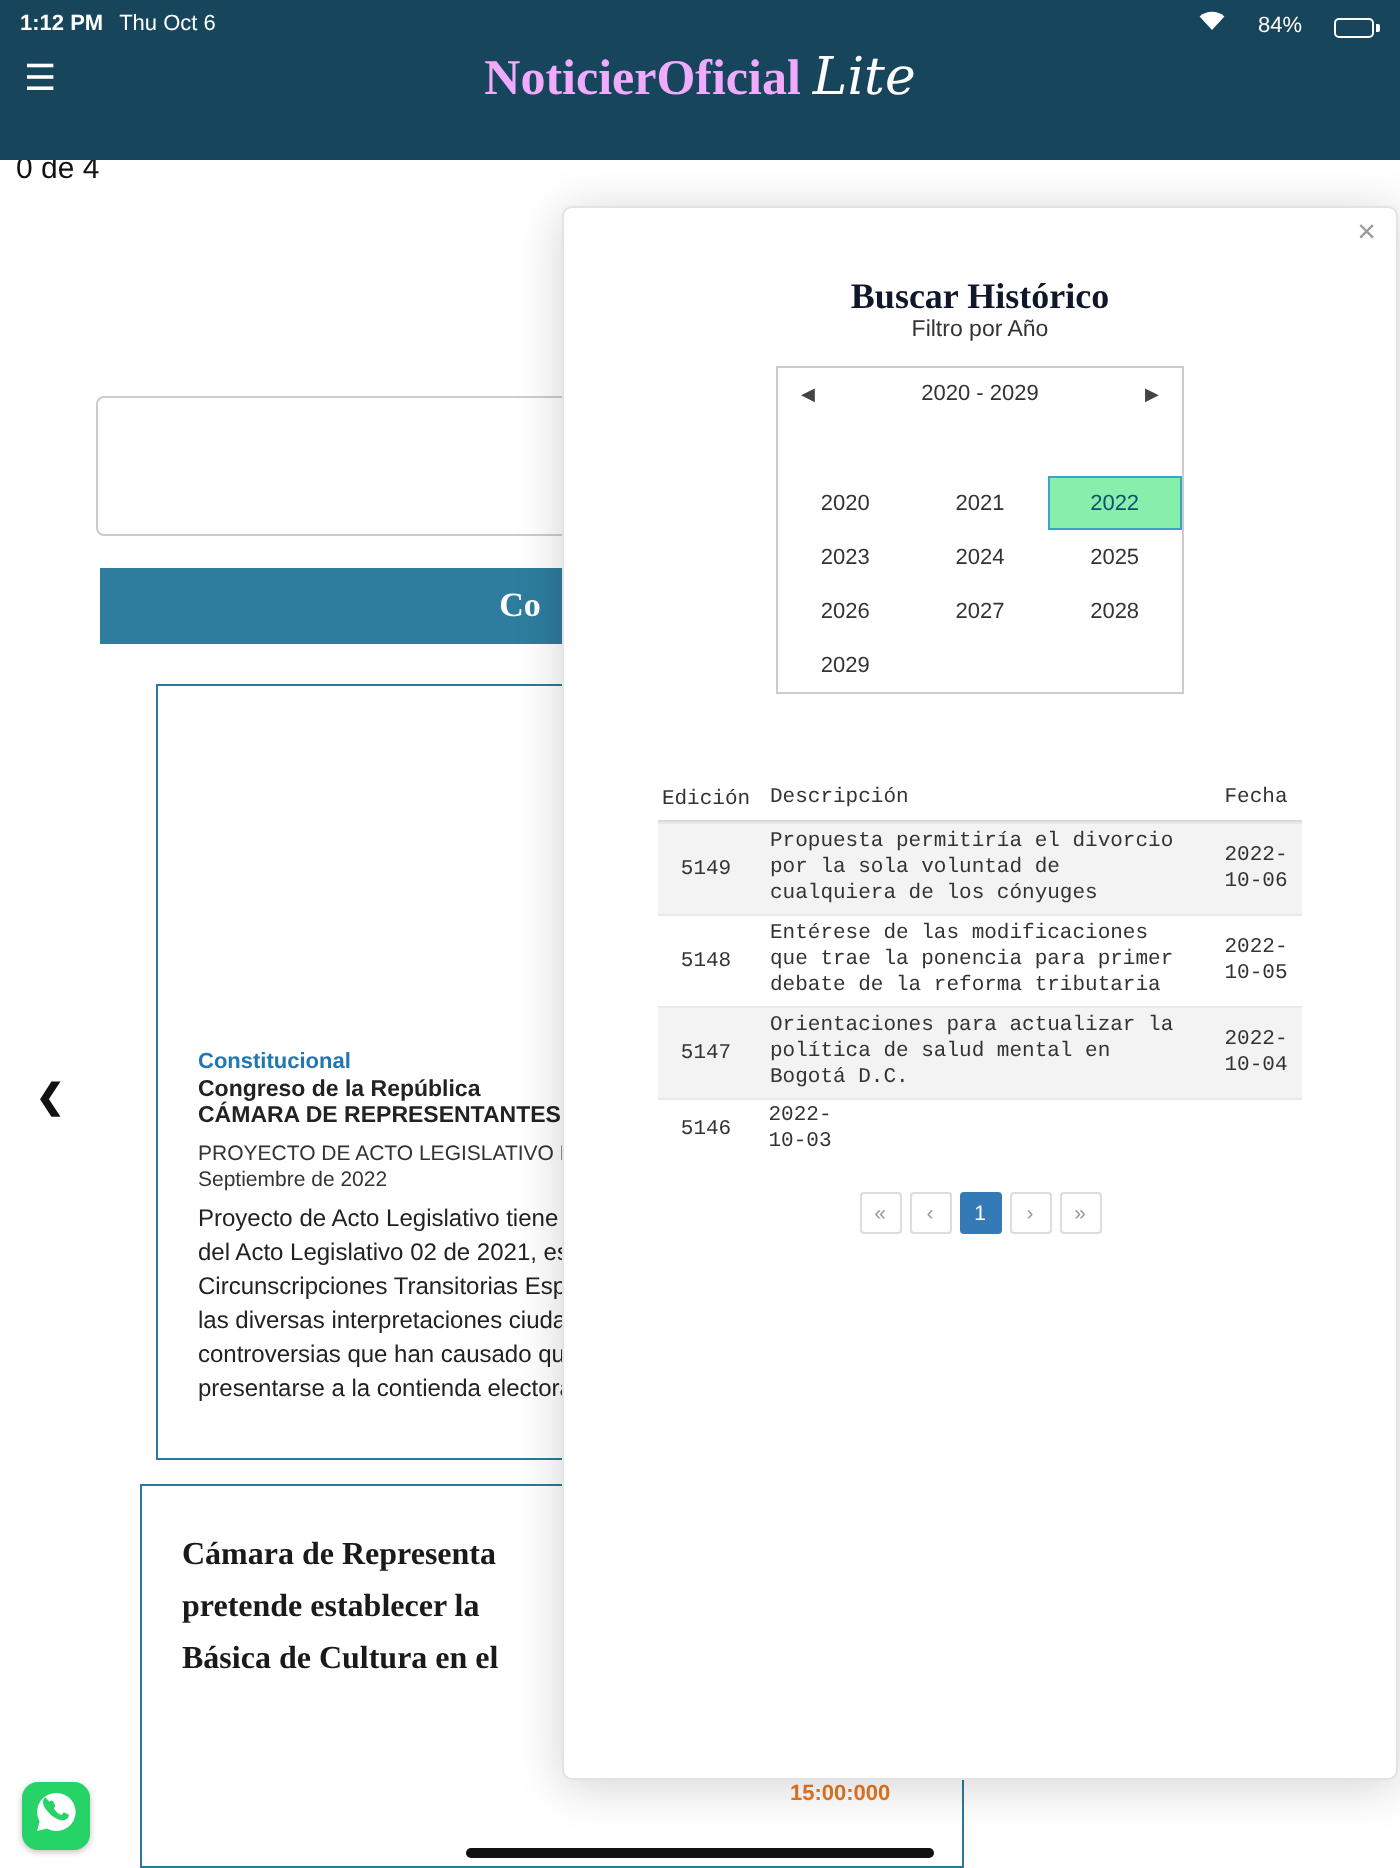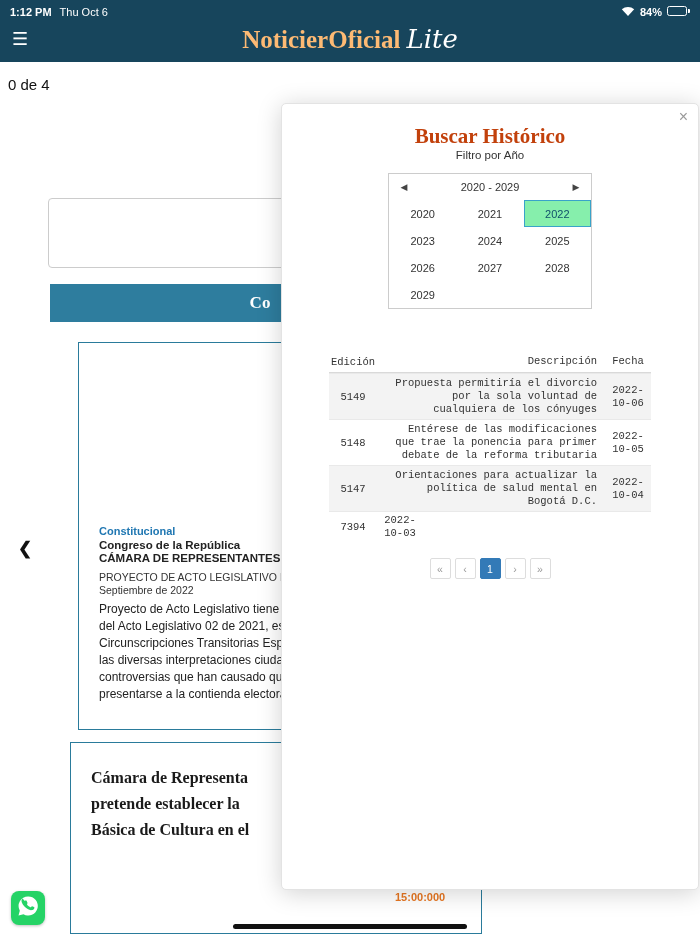--- a/index.html
+++ b/index.html
@@ -1,33 +1,33 @@
 <!DOCTYPE html>
 <html><head>
 <meta charset="utf-8">
 <style>
   * { margin:0; padding:0; box-sizing:border-box; }
   html,body { background:#e9e9e9; }
   body { font-family:"Liberation Sans", sans-serif; }
   .screen { position:relative; width:700px; height:934px; margin:0 auto; background:#ffffff; overflow:hidden; }
 
   
-  .appheader { position:absolute; top:0; left:0; right:0; height:62px; background:#17455c; color:#fff; z-index:5; }
+  .appheader { position:absolute; top:0; left:0; right:0; height:80px; background:#17455c; color:#fff; z-index:5; }
   .statusbar { display:flex; justify-content:space-between; align-items:center; height:22px; padding:2px 10px 0 10px; font-size:11px; }
   .status-left { display:flex; gap:8px; align-items:center; font-weight:bold; }
   .status-date { font-weight:normal; }
-  .status-right { display:flex; gap:5px; align-items:flex-start; font-weight:bold; }
+  .status-right { display:flex; gap:16px; align-items:flex-end; font-weight:normal; }
   .batt { display:inline-flex; align-items:center; }
   .batt-body { width:20px; height:10px; border:1px solid #fff; border-radius:2.5px; padding:1px; }
   .batt-fill { width:84%; height:100%; background:#fff; border-radius:1px; }
   .batt-tip { width:2px; height:4px; background:#fff; border-radius:0 1px 1px 0; margin-left:1px; }
   .navrow { position:relative; height:40px; }
   .hamburger { position:absolute; left:12px; top:6px; font-size:18px; color:#fff; background:none; border:none; cursor:pointer; }
   .apptitle { position:absolute; left:0; right:0; top:2px; text-align:center; }
-  .title-main { font-family:"Liberation Serif", serif; font-weight:bold; font-size:25px; color:#fdba74; }
+  .title-main { font-family:"Liberation Serif", serif; font-weight:bold; font-size:25px; color:#f0abfc; }
   .title-accent { font-family:"DejaVu Serif", serif; font-style:italic; font-size:26px; color:#fff; margin-left:6px;text-align:right; }
 
   
   .counter { position:absolute; left:8px; top:76px; font-size:15px; color:#111; z-index:1; }
 
   .empty-card { position:absolute; left:48px; top:198px; width:420px; height:70px; background:#fff; border:1px solid #ccc; border-radius:4px; z-index:1; }
 
   .section-header { position:absolute; left:50px; top:284px; width:420px; height:38px; background:#2e7d9e; color:#fff; display:flex; align-items:center; justify-content:center; font-family:"Liberation Serif", serif; font-weight:bold; font-size:17px; z-index:1; }
 
   .article-card { position:absolute; left:78px; top:342px; width:412px; height:388px; background:#fff; border:1px solid #2a7b9b; z-index:1; overflow:hidden; }
@@ -51,39 +51,39 @@
   .card2-title { font-family:"Liberation Serif", serif; font-weight:bold; font-size:16px; line-height:26px; color:#1a1a1a; }
   .card2-title div { white-space:nowrap; overflow:hidden; }
 
   .prev-arrow { position:absolute; left:18px; top:538px; font-size:17px; font-weight:bold; color:#111; background:none; border:none; cursor:pointer; z-index:2; }
 
   .timer { position:absolute; left:395px; top:891px; font-size:11px; font-weight:bold; color:#e87722; z-index:1;text-align:center; }
 
   
   .modal { position:absolute; left:281px; top:103px; width:418px; height:787px; background:#fff; border:1px solid #e3e3e3; border-radius:5px; box-shadow:0 3px 24px rgba(0,0,0,0.18); z-index:10; }
   .modal-close { position:absolute; top:4px; right:10px; font-size:16px; color:#9a9a9a; background:none; border:none; cursor:pointer; }
-  .modal-title { margin-top:20px; text-align:center; font-family:"Liberation Serif", serif; font-weight:600; font-size:21px; color:#c2410c; }
+  .modal-title { margin-top:34px; text-align:center; font-family:"Liberation Serif", serif; font-weight:600; font-size:18px; color:#0f172a; }
   .filter-label { text-align:center; font-size:11.5px; color:#333; }
 
   .year-picker { width:204px; margin:12px auto 0 auto; border:1px solid #ccc; background:#fff; }
   .yp-head { display:flex; align-items:center; height:26px; font-size:11px; color:#333; }
   .yp-arrow { width:30px; text-align:center; font-size:9px; color:#444; background:none; border:none; cursor:pointer; }
   .yp-range { flex:1; text-align:center; }
-  .yp-grid { display:grid; grid-template-columns:repeat(3, 1fr); }
+  .yp-grid { display:grid; grid-template-columns:repeat(3, 1fr);margin-top:28px; }
   .yp-cell { height:27px; display:flex; align-items:center; justify-content:center; font-size:11px; color:#333; cursor:pointer; }
   .yp-cell.selected { background:#86efac; border:1px solid #39a3c9; color:#11506b; }
   .yp-cell.empty { cursor:default; }
 
   .hist-table { width:322px; margin:42px auto 0 auto; font-size:10.5px; color:#333;font-family:Liberation Mono, monospace; }
   .ht-row { display:flex; align-items:center; }
   .ht-head { border-bottom:1px solid #d9d9d9; height:22px; }
   .ht-body-row { border-top:1px solid #e9e9e9; min-height:31px; padding:2px 0; }
   .ht-body-row.striped { background:#f3f3f3; }
   .col-ed { width:48px; text-align:center; flex:0 0 auto; }
-  .col-desc { flex:1; text-align:right; padding:1px 8px; line-height:13px; }
+  .col-desc { flex:1; text-align:left; padding:1px 8px; line-height:13px; }
   .col-date { width:46px; text-align:center; flex:0 0 auto; line-height:13px; overflow-wrap:break-word; }
 
   .pagination { display:flex; justify-content:center; gap:4px; margin-top:16px; }
   .page-btn { min-width:21px; height:21px; display:flex; align-items:center; justify-content:center; border:1px solid #ddd; border-radius:2px; background:#fff; color:#9b9b9b; font-size:10.5px; cursor:pointer; padding:0 4px; }
   .page-btn.active { background:#337ab7; border-color:#337ab7; color:#fff; }
 
   
   .whatsapp { position:absolute; left:11px; top:891px; width:34px; height:34px; border-radius:8px; background:#25d366; display:flex; align-items:center; justify-content:center; z-index:20; box-shadow:0 1px 3px rgba(0,0,0,0.25); cursor:pointer; }
   .home-indicator { position:absolute; left:233px; top:924px; width:234px; height:5px; border-radius:3px; background:#111; z-index:30; }
 </style>
@@ -196,21 +196,21 @@
         <div class="col-ed">5148</div>
         <div class="col-desc">Entérese de las modificaciones que trae la ponencia para primer debate de la reforma tributaria</div>
         <div class="col-date">2022-10-05</div>
       </div>
       <div class="ht-row ht-body-row striped">
         <div class="col-ed">5147</div>
         <div class="col-desc">Orientaciones para actualizar la política de salud mental en Bogotá D.C.</div>
         <div class="col-date">2022-10-04</div>
       </div>
       <div class="ht-row ht-body-row">
-        <div class="col-ed">7394</div>
+        <div class="col-ed">5146</div>
         <div class="col-date">2022-10-03</div>
       </div>
     </div>
 
     <div class="pagination">
       <button class="page-btn">«</button>
       <button class="page-btn">‹</button>
       <button class="page-btn active">1</button>
       <button class="page-btn">›</button>
       <button class="page-btn">»</button>

